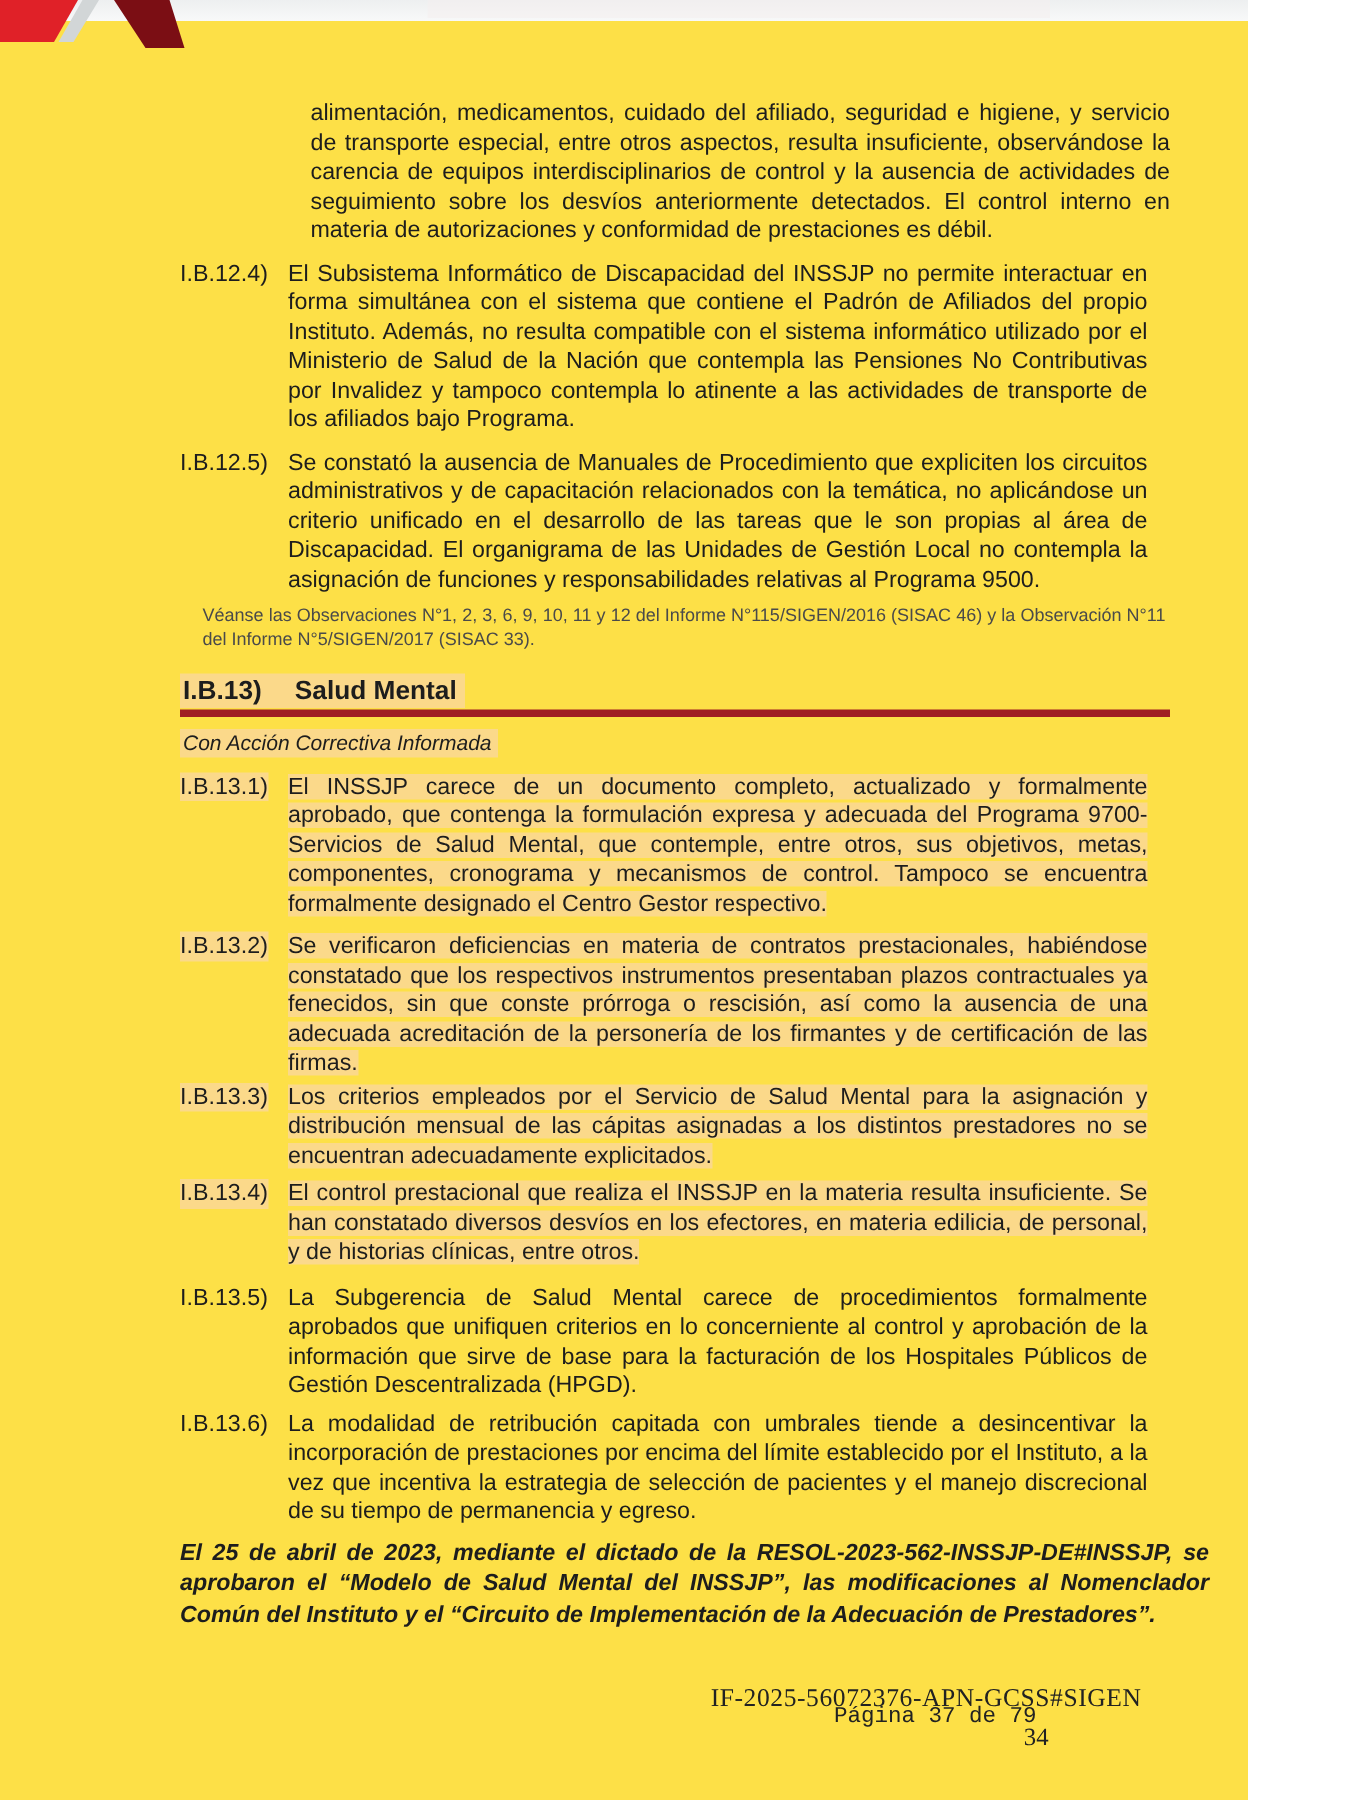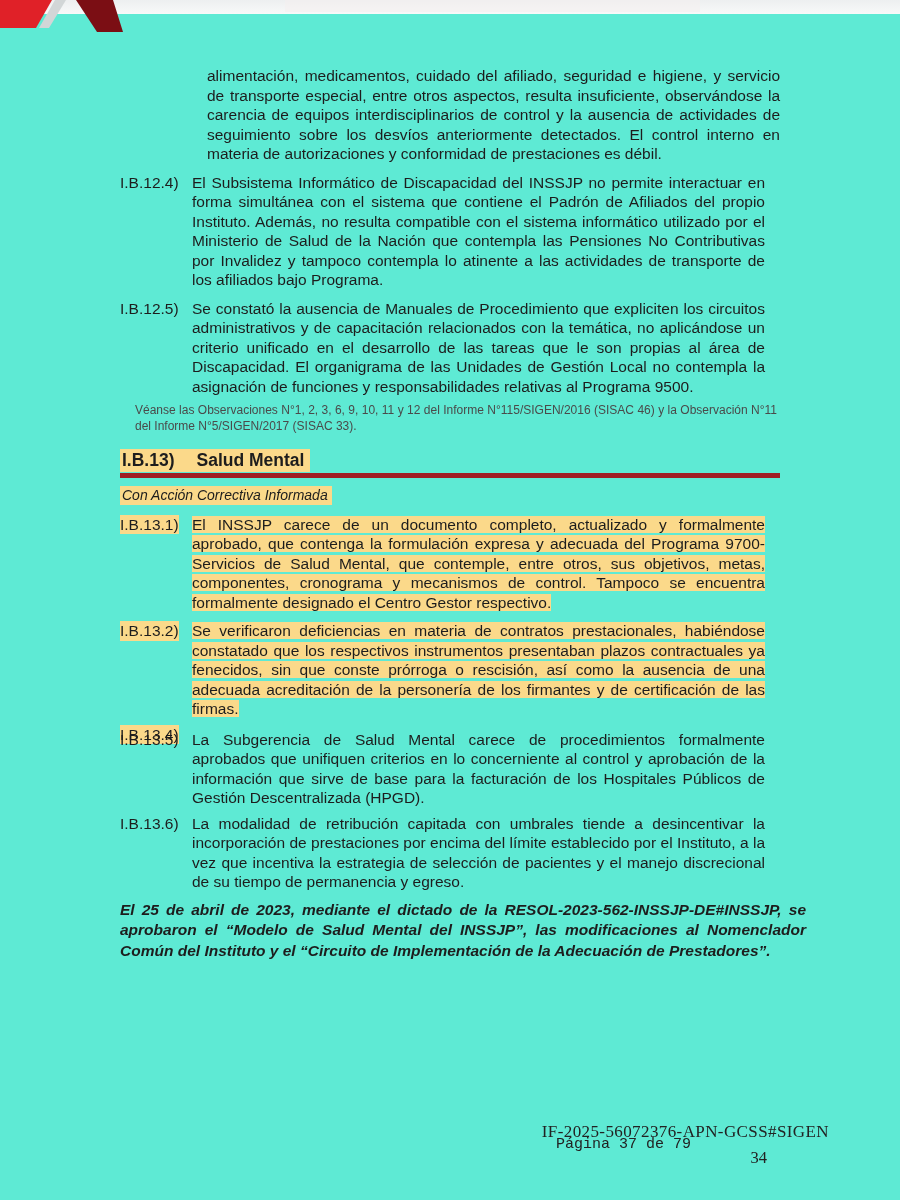--- a/index.html
+++ b/index.html
@@ -1,19 +1,19 @@
 <!DOCTYPE html>
 <html><head>
 <meta charset="utf-8">
 <style>
   html,body{margin:0;padding:0;}
   body{width:900px;height:1200px;background:#ffffff;}
   .page{
-    position:relative;width:900px;height:1200px;overflow:hidden;
-    background:#5eead4;color:#1d1d1d;
+    position:relative;width:832px;height:1200px;overflow:hidden;
+    background:#fde047;color:#1d1d1d;
     font-family:"Liberation Sans",sans-serif;
   }
   .top-band{position:absolute;top:0;left:0;width:900px;height:14px;
     background:linear-gradient(#edeff0,#f8f9f9);}
   .top-ghost{position:absolute;top:0;left:285px;width:415px;height:12px;
     background:#f4efee;opacity:.55;}
   .logo{position:absolute;top:0;left:0;width:130px;height:40px;}
   .content{position:absolute;top:66px;left:120px;width:660px;}
   .indent{margin-left:15px;width:645px;}
   .para{font-size:15.5px;line-height:19.5px;text-align:justify;margin:0;}
@@ -77,23 +77,26 @@
     </div>
 
     <div class="para item indent mt10">
       <span class="num hl">I.B.13.1)</span><span class="hl">El INSSJP carece de un documento completo, actualizado y formalmente aprobado, que contenga la formulación expresa y adecuada del Programa 9700-Servicios de Salud Mental, que contemple, entre otros, sus objetivos, metas, componentes, cronograma y mecanismos de control. Tampoco se encuentra formalmente designado el Centro Gestor respectivo.</span>
     </div>
 
     <div class="para item indent mt9">
       <span class="num hl">I.B.13.2)</span><span class="hl">Se verificaron deficiencias en materia de contratos prestacionales, habiéndose constatado que los respectivos instrumentos presentaban plazos contractuales ya fenecidos, sin que conste prórroga o rescisión, así como la ausencia de una adecuada acreditación de la personería de los firmantes y de certificación de las firmas.</span>
     </div>
 
+    <div class="para item indent mt3">
+      <span class="num hl">I.B.13.3)</span><span class="hl">Los criterios empleados por el Servicio de Salud Mental para la asignación y distribución mensual de las cápitas asignadas a los distintos prestadores no se encuentran adecuadamente explicitados.</span>
+    </div>
 
     <div class="para item indent mt6">
-      <span class="num hl">I.B.13.4)</span>
+      <span class="num hl">I.B.13.4)</span><span class="hl">El control prestacional que realiza el INSSJP en la materia resulta insuficiente. Se han constatado diversos desvíos en los efectores, en materia edilicia, de personal, y de historias clínicas, entre otros.</span>
     </div>
 
     <div class="para item indent mt11">
       <span class="num">I.B.13.5)</span><span>La Subgerencia de Salud Mental carece de procedimientos formalmente aprobados que unifiquen criterios en lo concerniente al control y aprobación de la información que sirve de base para la facturación de los Hospitales Públicos de Gestión Descentralizada (HPGD).</span>
     </div>
 
     <div class="para item indent mt6">
       <span class="num">I.B.13.6)</span><span>La modalidad de retribución capitada con umbrales tiende a desincentivar la incorporación de prestaciones por encima del límite establecido por el Instituto, a la vez que incentiva la estrategia de selección de pacientes y el manejo discrecional de su tiempo de permanencia y egreso.</span>
     </div>
 

